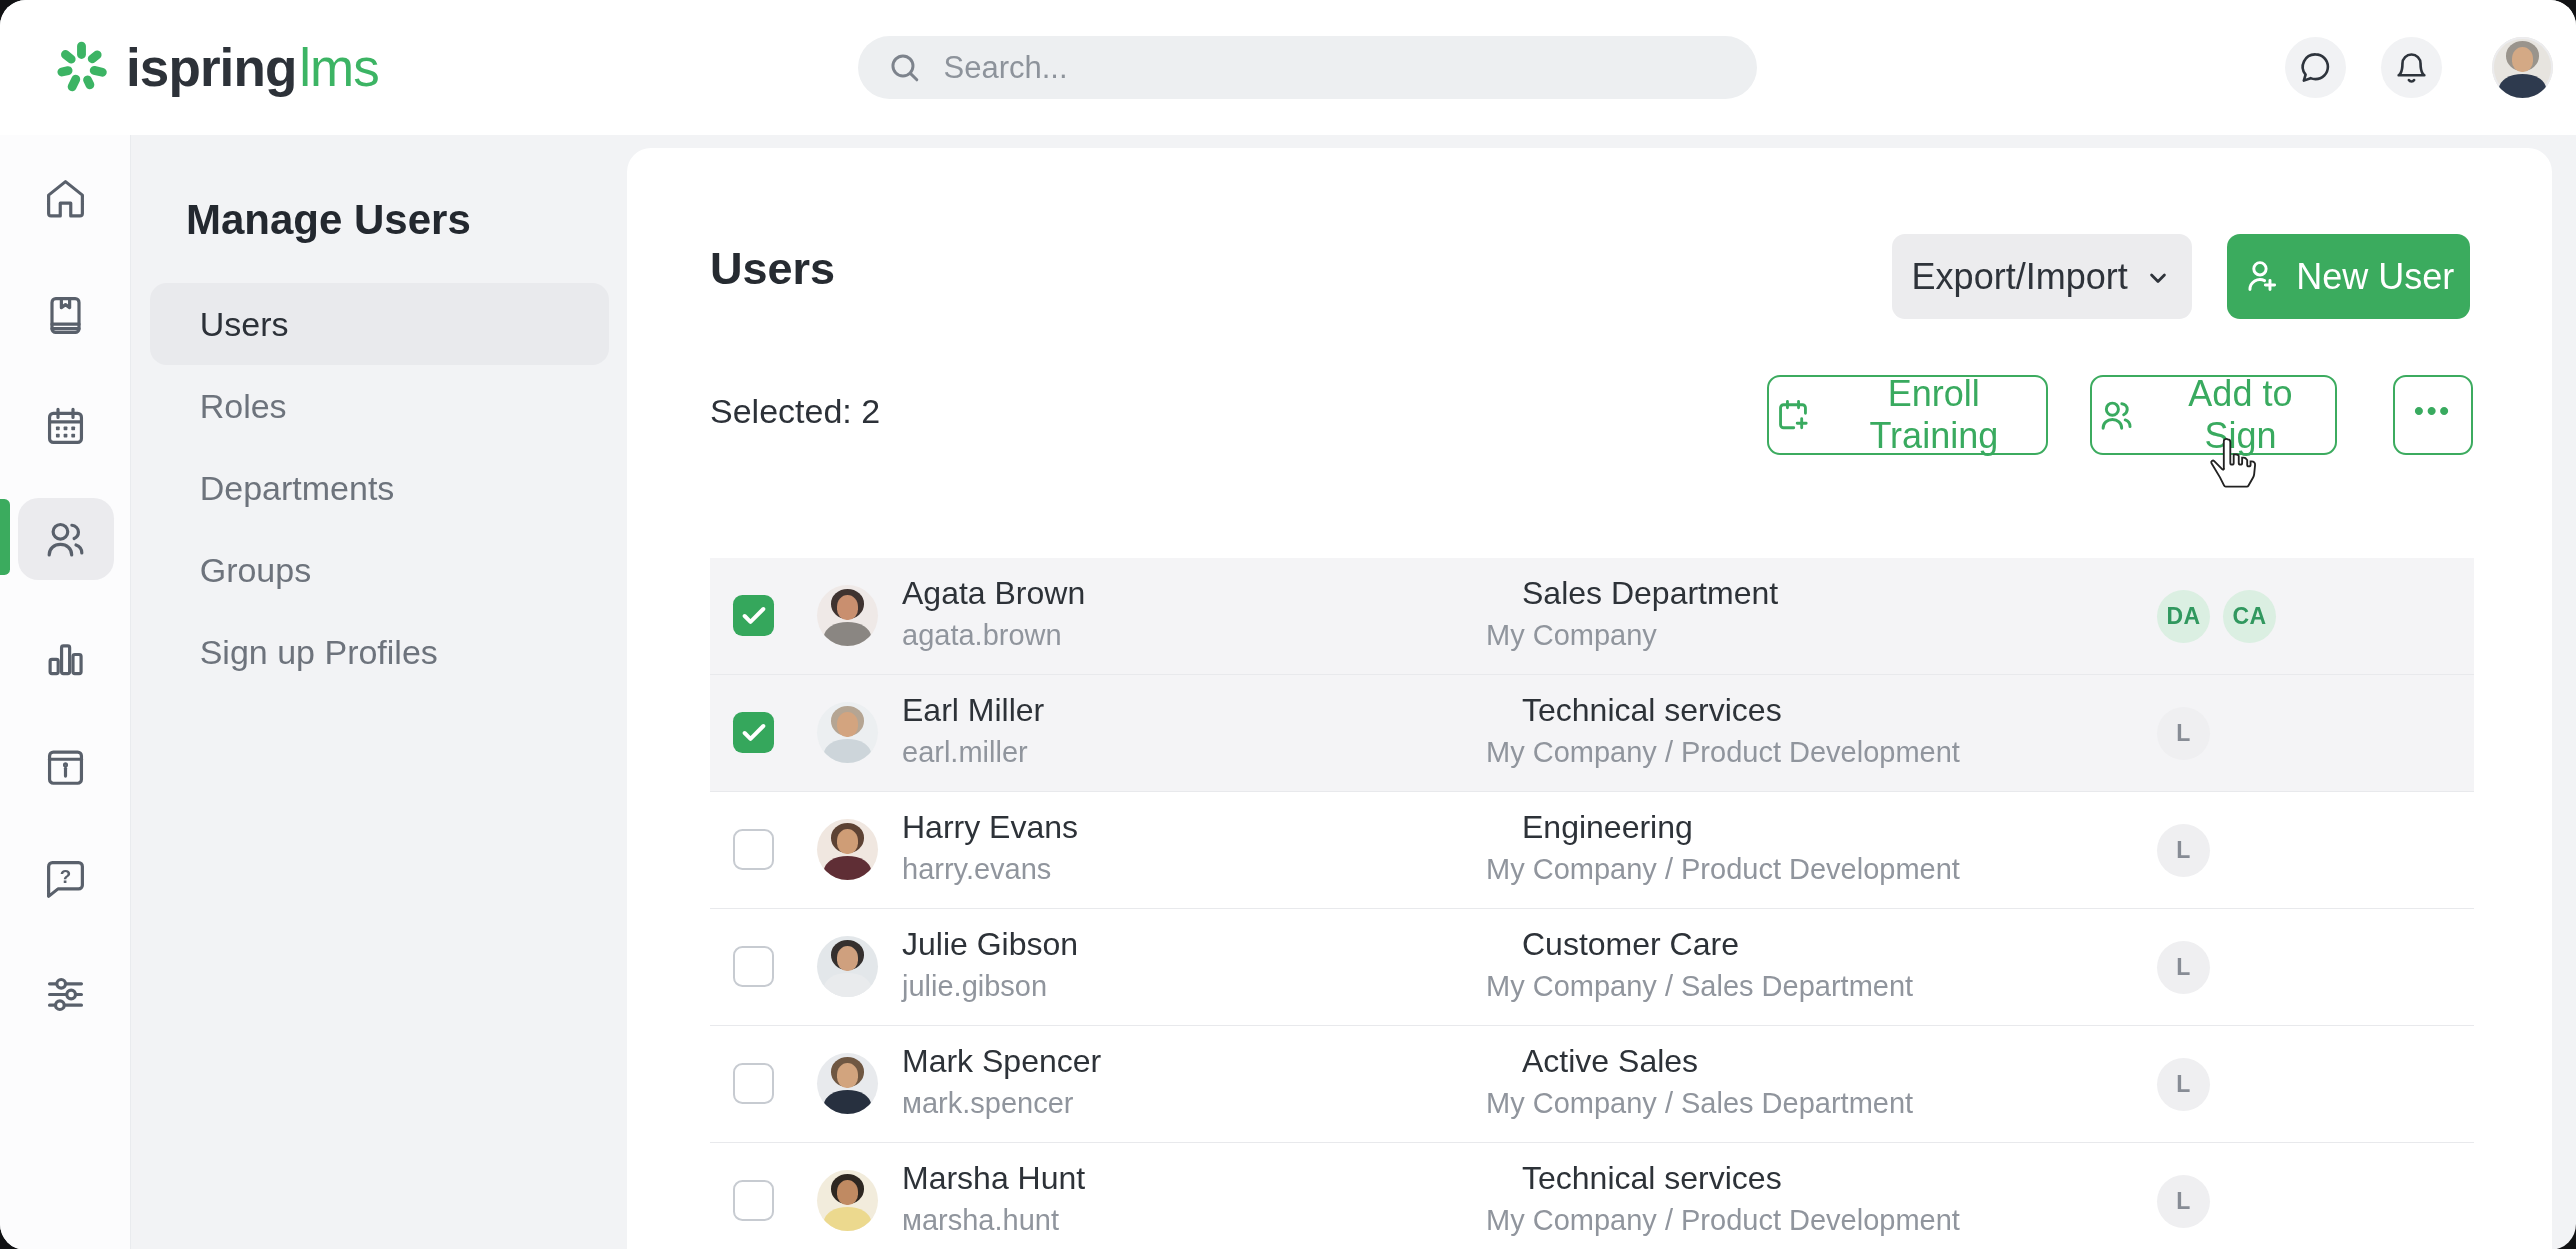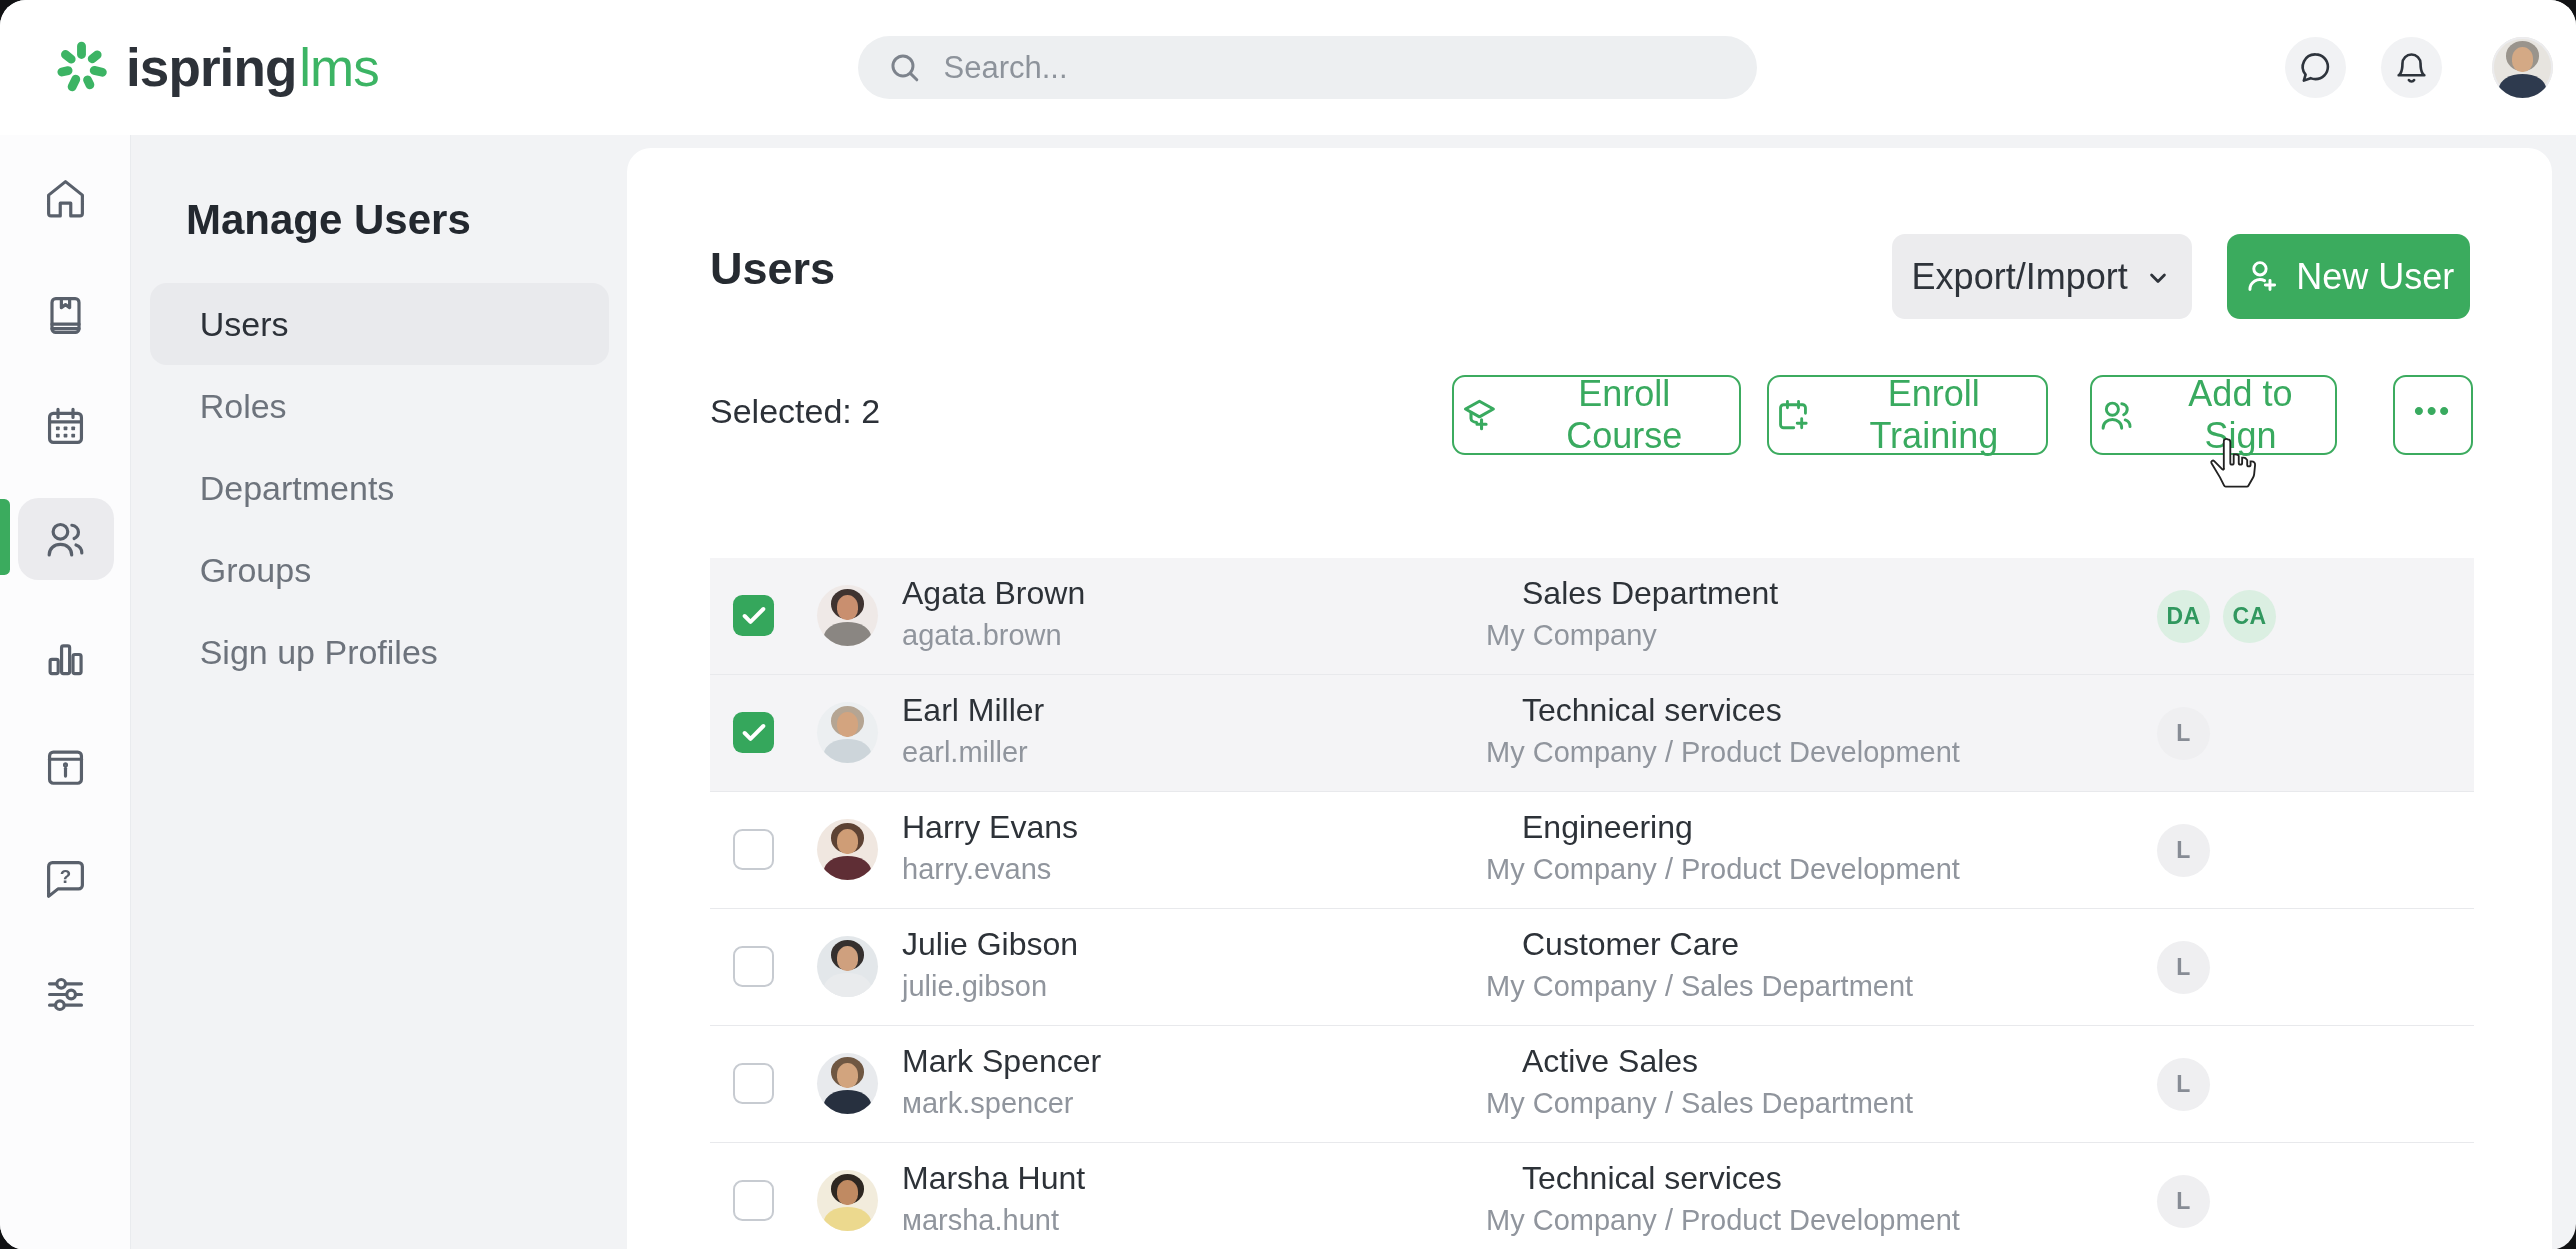--- a/index.html
+++ b/index.html
@@ -321,26 +321,20 @@
     </button>
     <button class="btn btn-new">
       <svg viewBox="0 0 24 24" fill="none" stroke="currentColor" stroke-width="1.9" stroke-linecap="round" stroke-linejoin="round">
           <use href="#i-userplus"></use>
         </svg>
       <span>New User</span>
     </button>
 
     <div class="selected-label">Selected: 2</div>
 
-    <button class="btn btn-outline btn-course">
-      <svg viewBox="0 0 24 24" fill="none" stroke="currentColor" stroke-width="1.9" stroke-linecap="round" stroke-linejoin="round">
-          <use href="#i-course"></use>
-        </svg>
-      <span>Enroll Course</span>
-    </button>
     <button class="btn btn-outline btn-training">
       <svg viewBox="0 0 24 24" fill="none" stroke="currentColor" stroke-width="1.9" stroke-linecap="round" stroke-linejoin="round">
           <use href="#i-trainingplus"></use>
         </svg>
       <span>Enroll Training</span>
     </button>
     <button class="btn btn-outline btn-group">
       <svg viewBox="0 0 24 24" fill="none" stroke="currentColor" stroke-width="1.9" stroke-linecap="round" stroke-linejoin="round">
           <use href="#i-users"></use>
         </svg>

